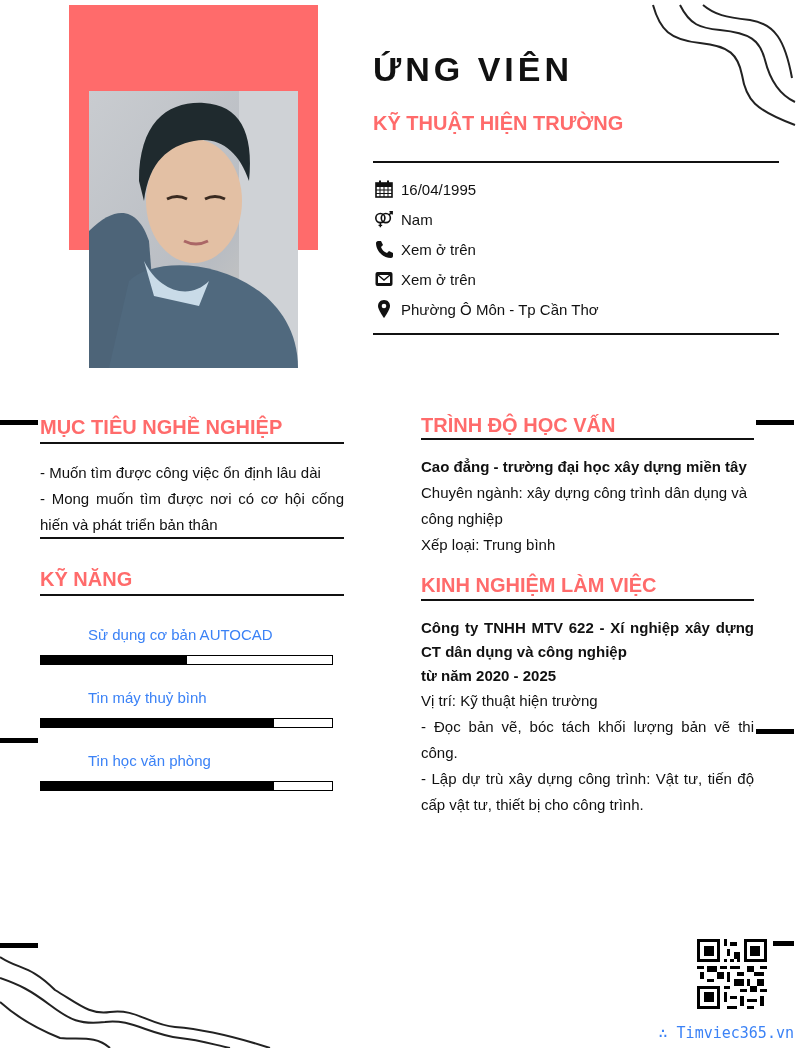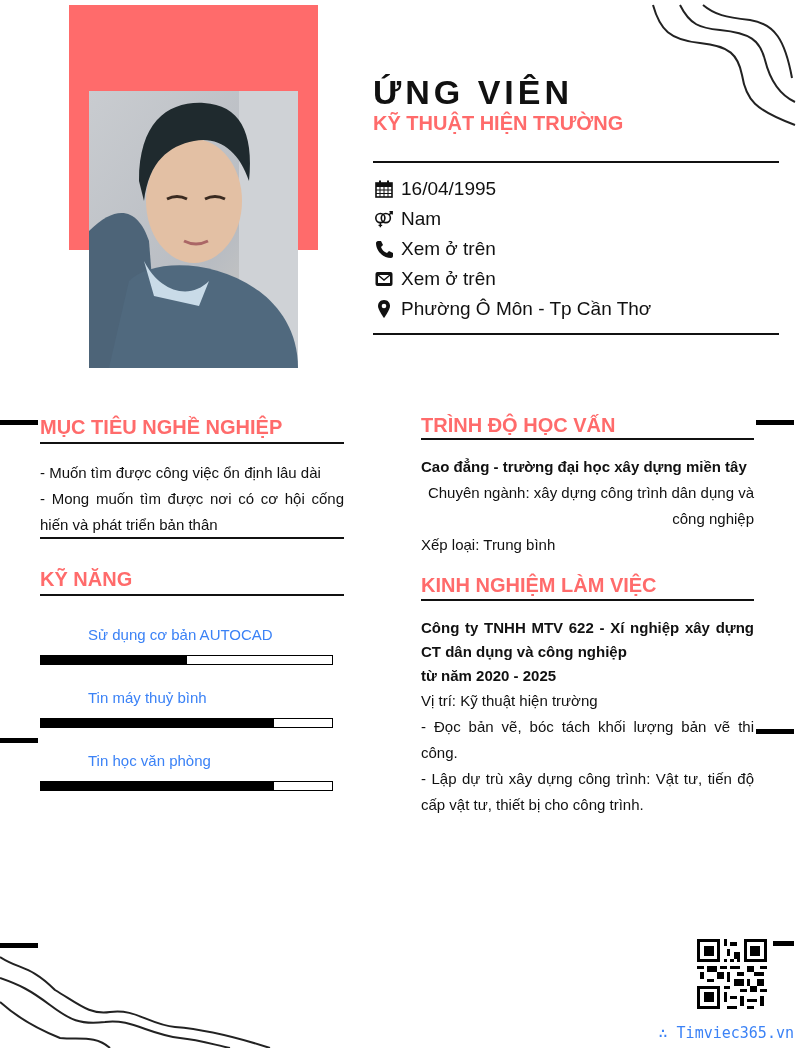--- a/index.html
+++ b/index.html
@@ -6,29 +6,29 @@
   html, body { width: 800px; height: 1048px; background: #ffffff; overflow: hidden; }
   body { position: relative; font-family: "Liberation Sans", "DejaVu Sans", sans-serif; color: #111; }
 
   .abs { position: absolute; }
 
   
   .coral-block { left: 69px; top: 5px; width: 249px; height: 245px; background: #ff6b6b; }
   .photo { left: 89px; top: 91px; width: 209px; height: 277px; overflow: hidden; background: #8aa0b4; }
   .photo svg { display: block; width: 100%; height: 100%; }
 
-  .name { left: 373px; top: 50px; font-size: 34px; font-weight: bold; letter-spacing: 4px; color: #111; margin-top: 23px; }
+  .name { left: 373px; top: 50px; font-size: 34px; font-weight: bold; letter-spacing: 4px; color: #111; }
   .job-title { left: 373px; top: 92px; font-size: 20px; font-weight: bold; color: #ff6b6b; margin-top: 20px; }
 
   .rule { background: #111; height: 2px; }
   .hdr-rule-1 { left: 373px; top: 161px; width: 406px; }
   .hdr-rule-2 { left: 373px; top: 333px; width: 406px; }
 
   .info-list { left: 373px; top: 174px; width: 406px; }
-  .info-row { display: flex; align-items: center; height: 30px; font-size: 19px; }
+  .info-row { display: flex; align-items: center; height: 30px; font-size: 15px; }
   .info-icon { width: 22px; height: 22px; margin-right: 6px; display: flex; align-items: center; justify-content: center; }
   .info-icon svg { width: 20px; height: 20px; }
 
   
   .bar { background: #000; height: 5px; }
 
   
   .sec-title { font-size: 20px; font-weight: bold; color: #ff6b6b; }
   .sec-rule { background: #111; height: 2px; }
   .body-text { font-size: 15px; line-height: 26px; color: #111; text-align: justify; }
@@ -183,21 +183,21 @@
 <div class="abs skill-bar" style="left:40px;top:781px;">
     <div class="skill-fill" style="width:80%"></div>
   </div>
 
 <div class="abs right-col" style="top:414px;">
   <div class="sec-title">TRÌNH ĐỘ HỌC VẤN</div>
 </div>
 <div class="abs sec-rule" style="left:421px;top:438px;width:333px;"></div>
 <div class="abs right-col body-text" style="top:454px;">
   <div class="bold" style="text-align:left">Cao đẳng - trường đại học xây dựng miền tây</div>
-  <div style="text-align:right">Chuyên ngành: xây dựng công trình dân dụng và công nghiệp</div>
+  <div style="text-align:left">Chuyên ngành: xây dựng công trình dân dụng và công nghiệp</div>
   <div>Xếp loại: Trung bình</div>
 </div>
 
 <div class="abs right-col" style="top:574px;">
   <div class="sec-title">KINH NGHIỆM LÀM VIỆC</div>
 </div>
 <div class="abs sec-rule" style="left:421px;top:599px;width:333px;"></div>
 <div class="abs right-col body-text" style="top:616px;">
   <div class="bold" style="line-height:24px;">Công ty TNHH MTV 622 - Xí nghiệp xây dựng CT dân dụng và công nghiệp</div>
   <div class="bold" style="line-height:24px;">từ năm 2020 - 2025</div>

